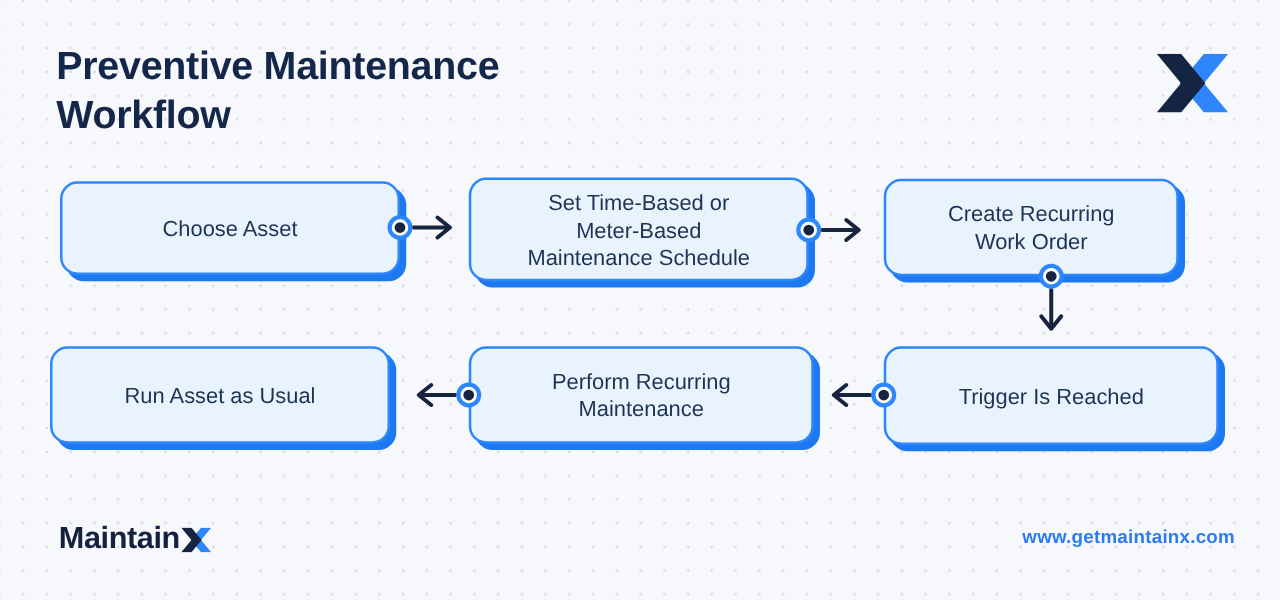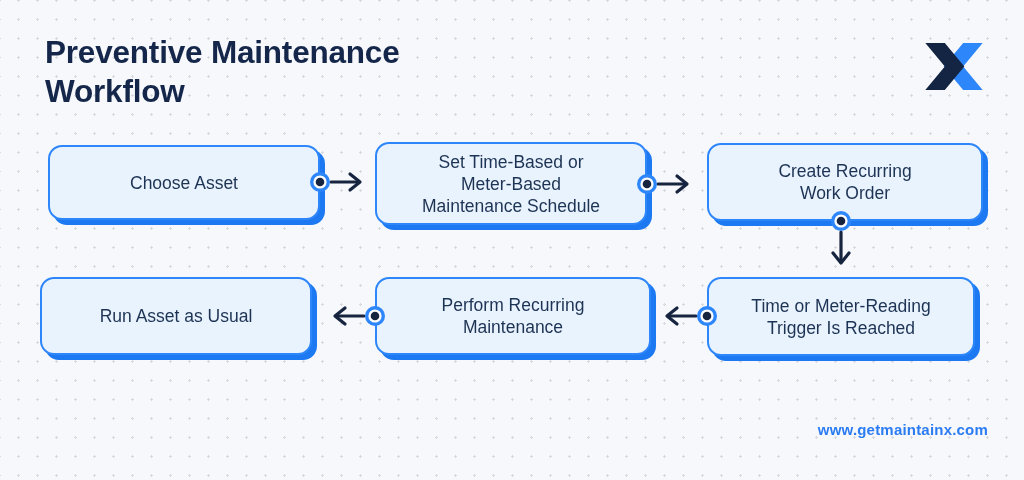--- a/index.html
+++ b/index.html
@@ -48,21 +48,21 @@
     align-items: center;
     justify-content: center;
     color: #1d3354;
     font-size: 17.5px;
     line-height: 22px;
     font-weight: 500;
     text-align: right;
   }
   .n1 { left: 48px;  top: 145px; width: 272px; height: 75px; }
   .n2 { left: 375px; top: 142px; width: 272px; height: 83px; }
-  .n3 { left: 707px; top: 143px; width: 276px; height: 78px; }
+  .n3 { left: 707px; top: 143px; width: 236px; height: 78px; }
   .n4 { left: 40px;  top: 277px; width: 272px; height: 78px; }
   .n5 { left: 375px; top: 277px; width: 276px; height: 78px; }
   .n6 { left: 707px; top: 277px; width: 268px; height: 79px; }
 
   .connectors {
     position: absolute;
     left: 0; top: 0;
     width: 1024px;
     height: 480px;
     pointer-events: none;
@@ -127,21 +127,20 @@
   <div class="node n4">
     <span>Run Asset as Usual</span>
   </div>
 
   <div class="node n5">
     <span>Perform Recurring</span>
     <span>Maintenance</span>
   </div>
 
   <div class="node n6">
-    <span>Time or Meter-Reading</span>
     <span>Trigger Is Reached</span>
   </div>
 
   <svg class="connectors" viewBox="0 0 1024 480" aria-hidden="true">
 
     <g>
       <line class="shaft" x1="331" y1="182" x2="357" y2="182"></line>
       <polyline class="head" points="350,174 360,182 350,190"></polyline>
       <circle class="ring-outer" cx="320" cy="182" r="10"></circle>
       <circle class="ring-inner" cx="320" cy="182" r="6.6"></circle>
@@ -174,16 +173,23 @@
 
     <g>
       <line class="shaft" x1="364" y1="316" x2="338" y2="316"></line>
       <polyline class="head" points="345,308 335,316 345,324"></polyline>
       <circle class="ring-outer" cx="375" cy="316" r="10"></circle>
       <circle class="ring-inner" cx="375" cy="316" r="6.6"></circle>
       <circle class="ring-dot" cx="375" cy="316" r="4.3"></circle>
     </g>
   </svg>
 
+  <div class="wordmark">
+    <span>Maintain</span>
+    <svg viewBox="0 0 100 82" aria-hidden="true">
+      <polygon points="100,0 66,0 32,41 66,82 100,82 66,41" fill="#2e86fb"></polygon>
+      <polygon points="0,0 34,0 68,41 34,82 0,82 34,41" fill="#132542"></polygon>
+    </svg>
+  </div>
 
   <a class="site-url" href="#">www.getmaintainx.com</a>
 
 </div>
 
 </body></html>

